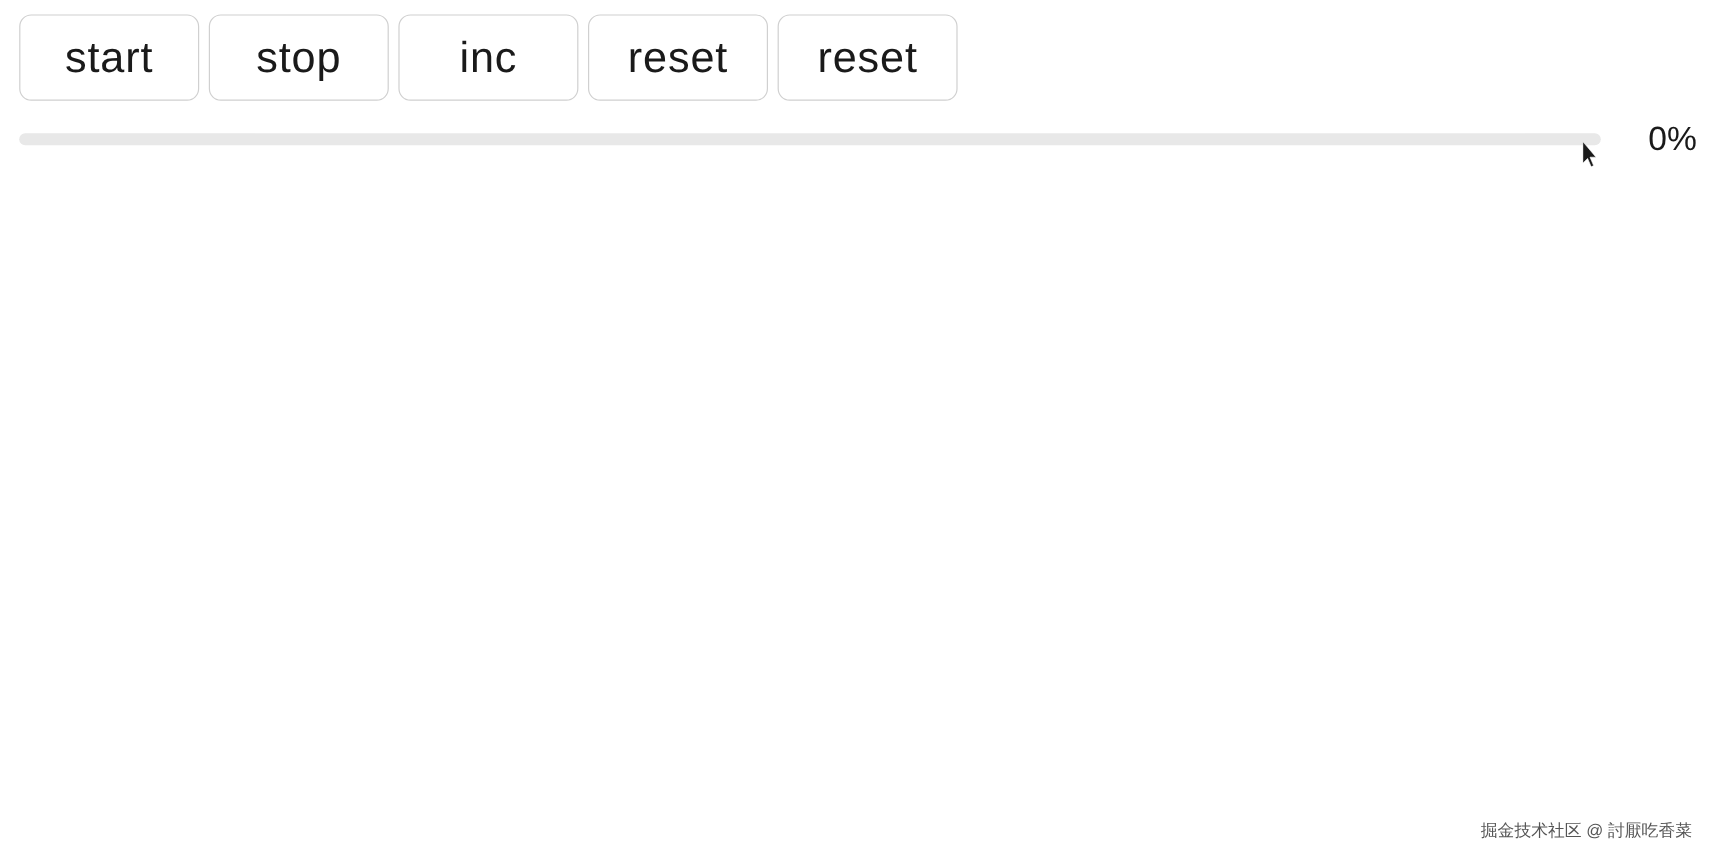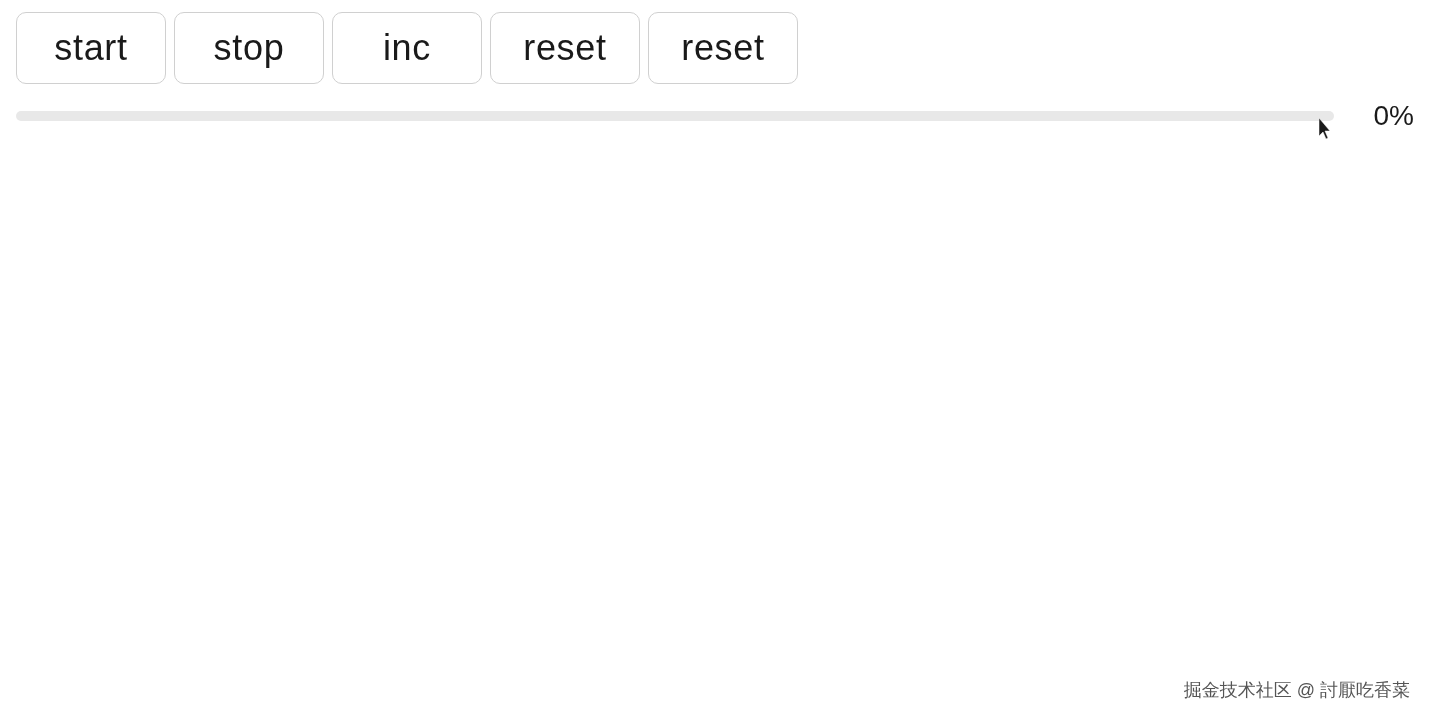--- a/index.html
+++ b/index.html
@@ -64,21 +64,21 @@
       font-size: 28px;
       color: #1a1a1a;
       min-width: 70px;
       text-align: right;
     }
 
     .watermark {
       position: absolute;
       bottom: 14px;
       right: 20px;
-      font-size: 18px;
+      font-size: 14px;
       color: #555555;
       font-family: sans-serif;
     }
 
     .cursor {
       position: absolute;
       top: 118px;
       right: 95px;
       width: 16px;
       height: 22px;

